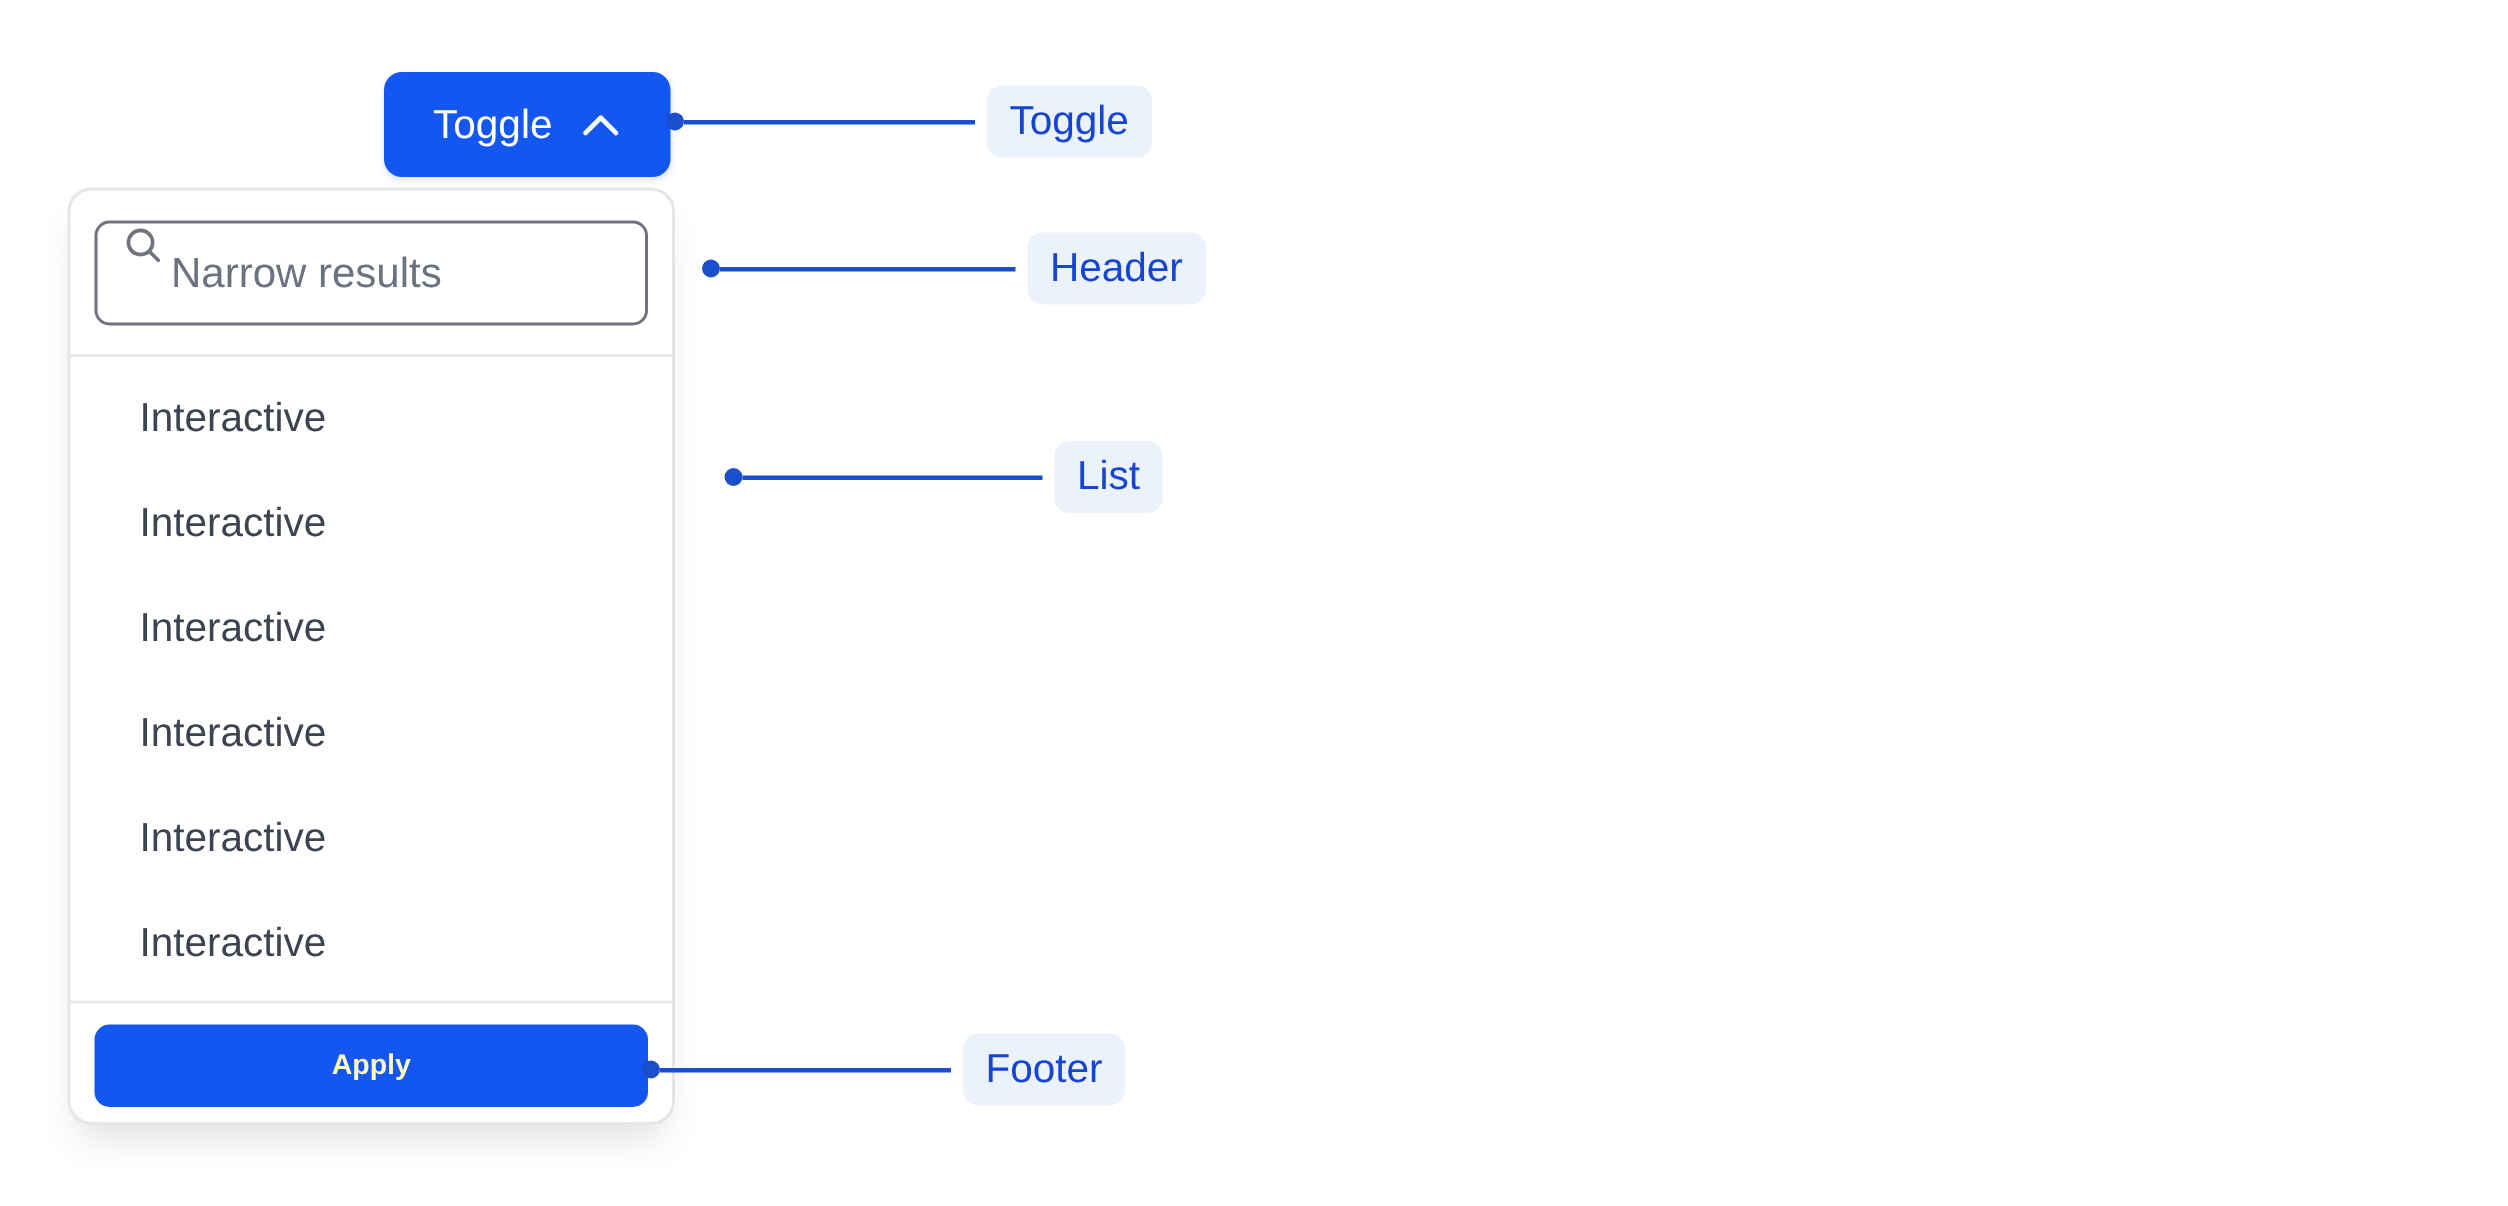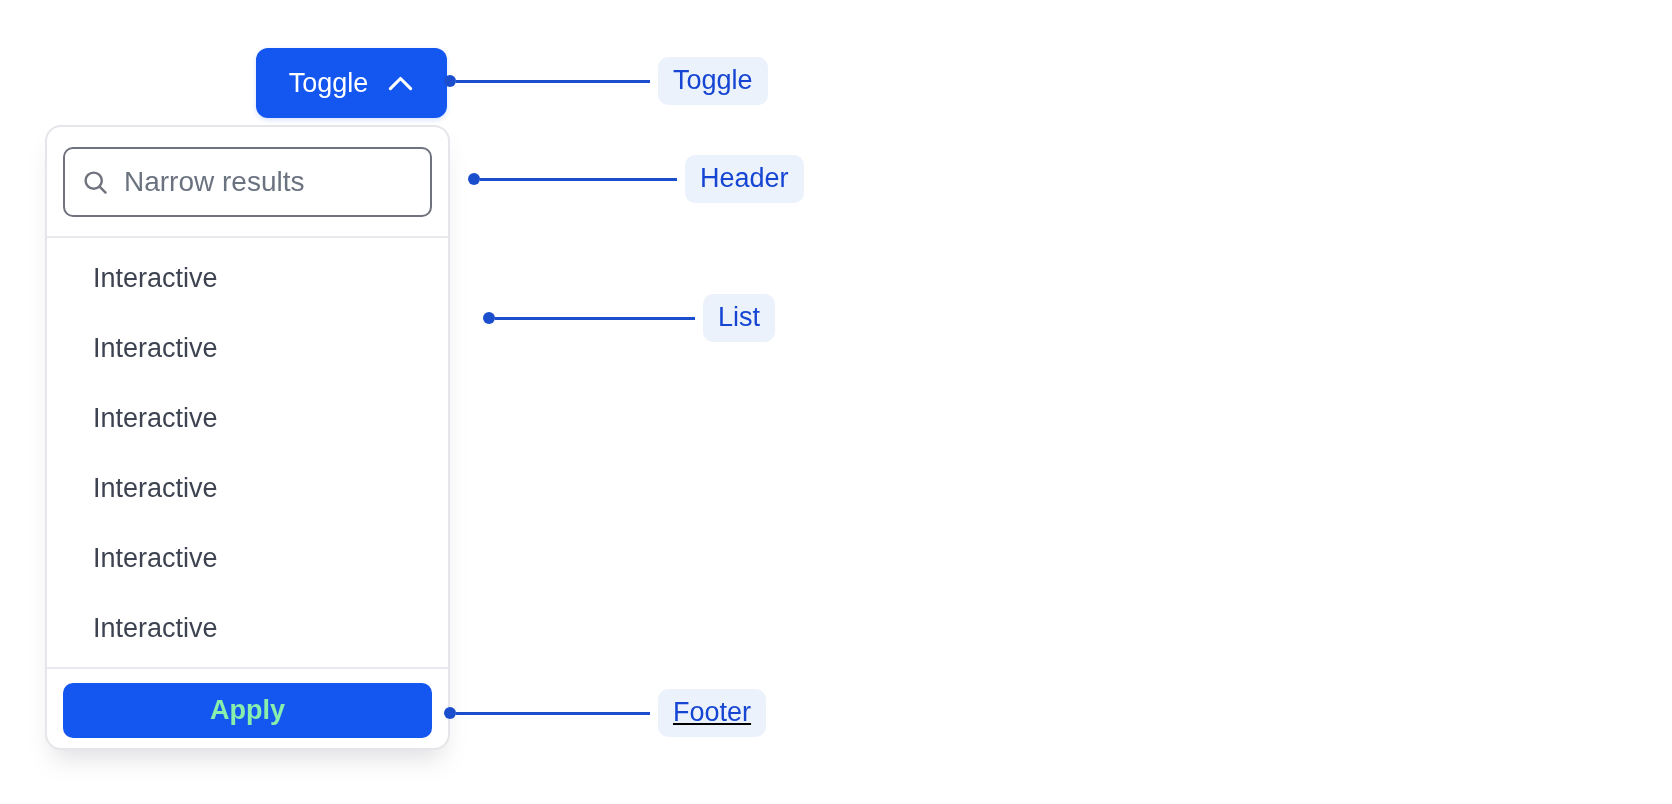--- a/index.html
+++ b/index.html
@@ -49,23 +49,22 @@
   .panel-header {
     padding: 20px 16px 19px 16px;
     border-bottom: 2px solid var(--color-divider, #E9E9EE);
     flex: 0 0 auto;
   }
   .search-box {
     height: 70px;
     border: 2px solid var(--color-input-border, #70737E);
     border-radius: 10px;
     display: flex;
-    align-items: center;
     padding: 0 16px;
-    gap: 14px;
+    gap: 4px;
     background: #ffffff;
   }
   .search-box svg { flex: 0 0 auto; display: block; }
   .search-input {
     flex: 1 1 auto;
     min-width: 0;
     border: none;
     outline: none;
     background: transparent;
     font-family: inherit;
@@ -91,25 +90,25 @@
 
   .panel-footer {
     flex: 0 0 auto;
     border-top: 2px solid var(--color-divider, #E9E9EE);
     padding: 14px 16px 10px 16px;
   }
   .apply-btn {
     width: 100%;
     height: 55px;
     background: var(--color-primary, #1456F0);
-    color: #86efac;
+    color: #fef9c3;
     border: none;
     border-radius: 10px;
     font-family: inherit;
-    font-size: 27px;
+    font-size: 19px;
     font-weight: 600;
     cursor: pointer;
   }
 
   
   .annotation {
     position: absolute;
     display: flex;
     align-items: center;
     transform: translateY(-50%);
@@ -137,21 +136,21 @@
     padding: 10px 15px 11px 15px;
     border-radius: 10px;
     white-space: nowrap;
   }
   .annotation-toggle { left: 444px; top: 81px; }
   .annotation-toggle .line { width: 194px; }
   .annotation-header { left: 468px; top: 179px; }
   .annotation-header .line { width: 197px; }
   .annotation-list { left: 483px; top: 318px; }
   .annotation-list .line { width: 200px; }
-  .annotation-footer { left: 444px; top: 713px; text-decoration: underline; }
+  .annotation-footer { left: 428px; top: 713px; }
   .annotation-footer .line { width: 194px; }
 </style>
 </head>
 <body>
 
 <button class="toggle-btn">
   <span>Toggle</span>
   <span>
     <svg width="27" height="20" viewBox="0 0 24 14" fill="none">
       <path d="M3 12 L12 3 L21 12" stroke="#ffffff" stroke-width="2.8" stroke-linecap="round" stroke-linejoin="round"></path>

